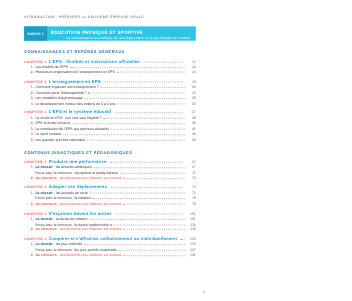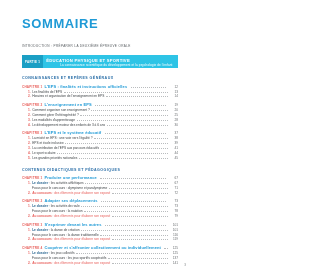--- a/index.html
+++ b/index.html
@@ -142,21 +142,20 @@
     right:14px;bottom:7px;
     color:#7c8084;
     font-size:3px;
   }
 </style>
 </head>
 <body>
 
 <div class="page">
 
-  <div class="title">SOMMAIRE</div>
 
   <div class="intro">INTRODUCTION : PRÉPARER LA DEUXIÈME ÉPREUVE ORALE</div>
 
   <div class="banner">
     <div class="banner-badge">PARTIE 1</div>
     <div class="banner-txt">
       <div class="banner-main">ÉDUCATION PHYSIQUE ET SPORTIVE</div>
       <div class="banner-sub">La connaissance scientifique du développement et la psychologie de l'enfant</div>
     </div>
   </div>

